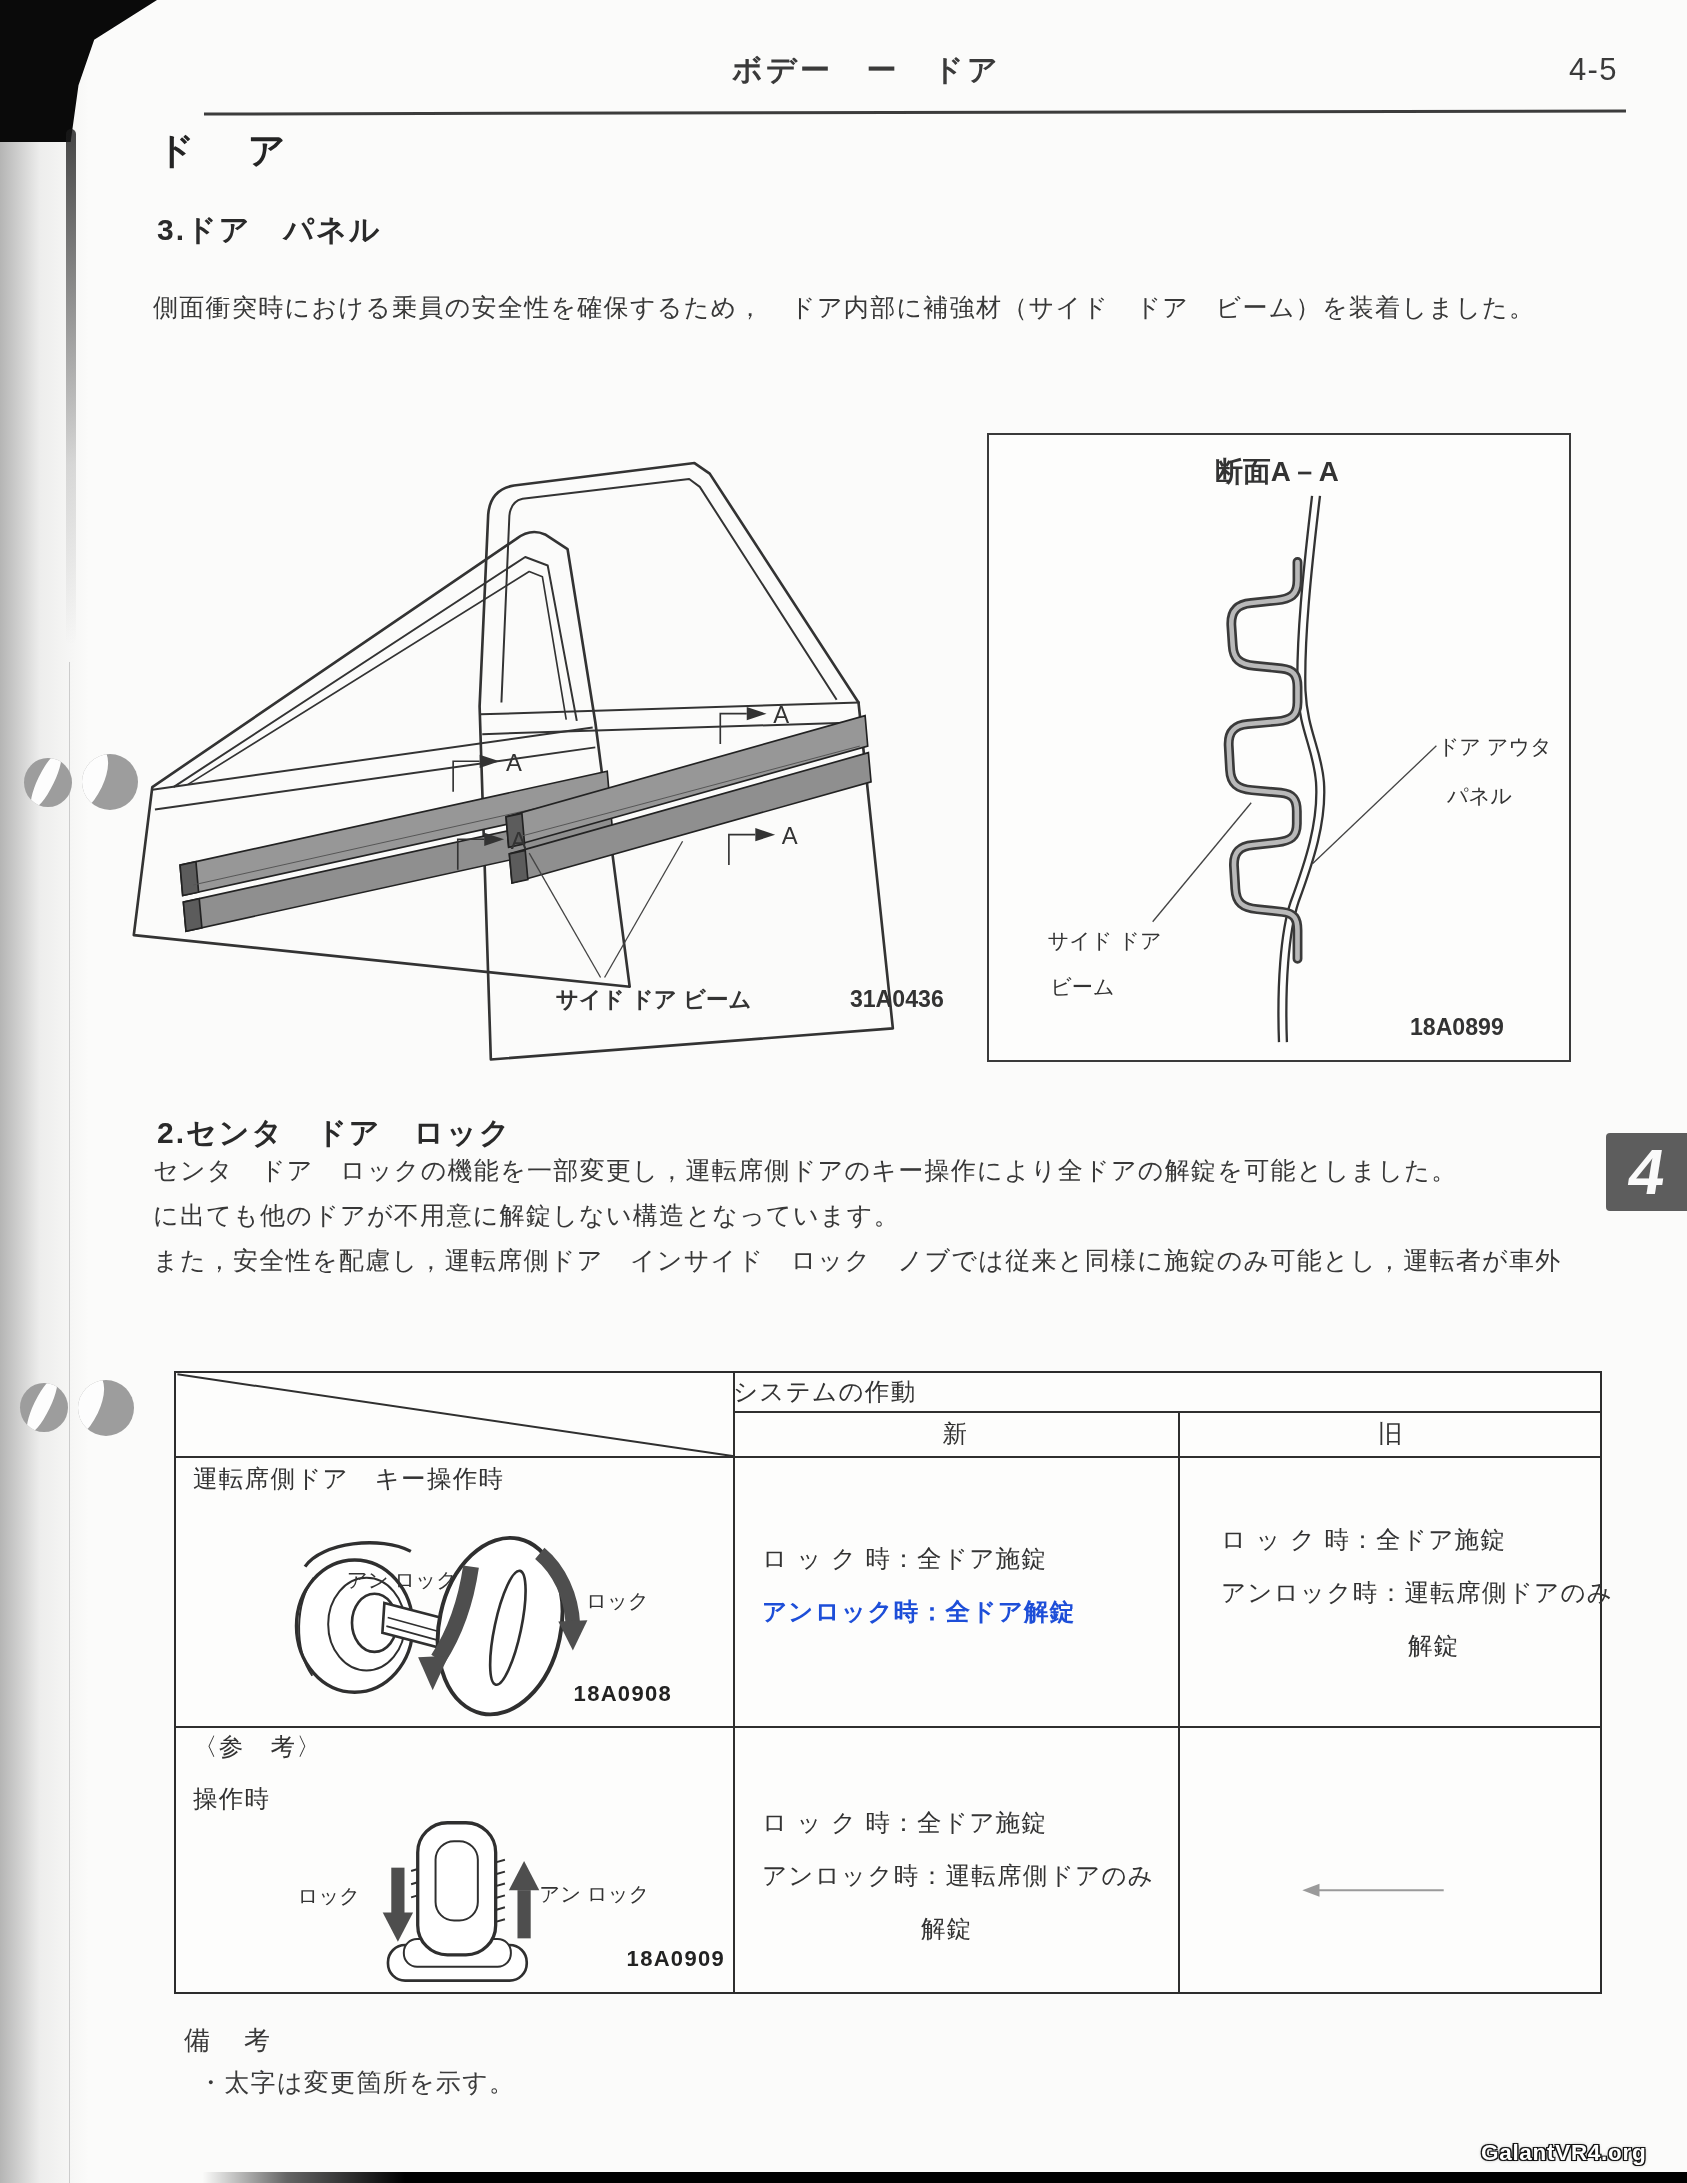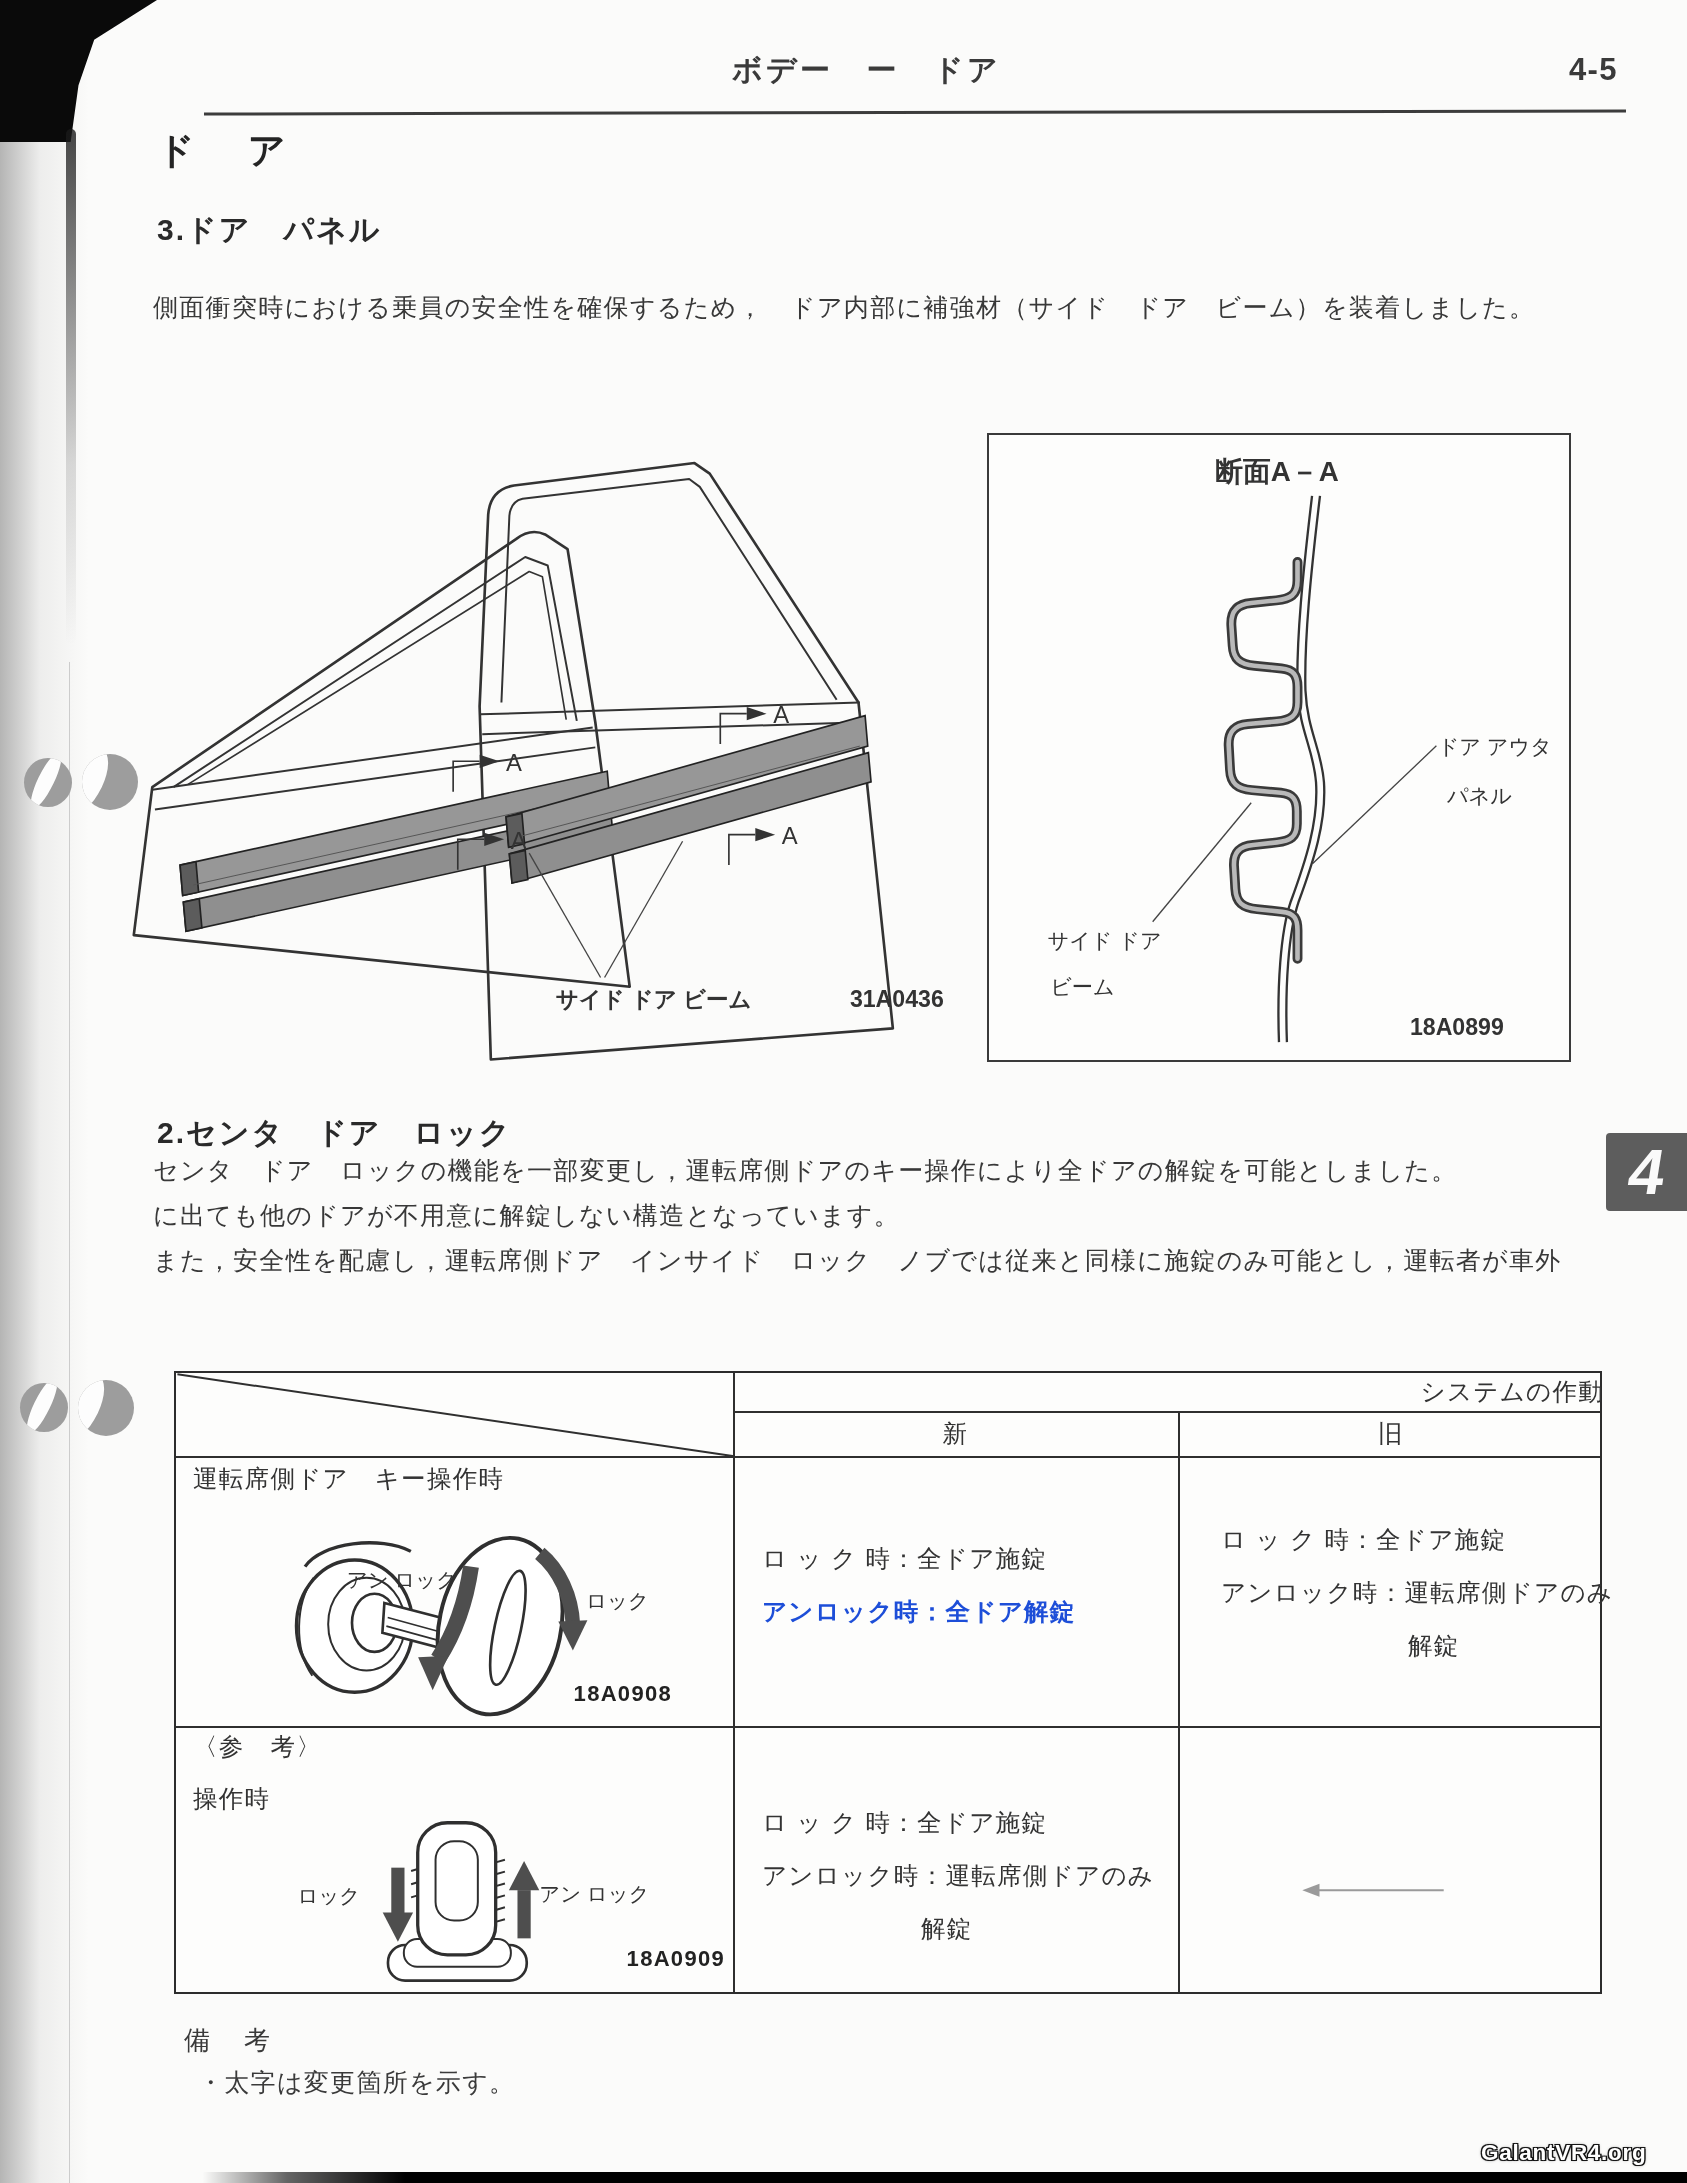--- a/index.html
+++ b/index.html
@@ -30,21 +30,21 @@
   .hole.hl-left::after  { left:30%; top:-16%; width:34%; }
   .hole.hl-right::after { left:-20%; top:-14%; }
   .hole-a1 { left:24px;  top:758px; width:48px; height:49px; }
   .hole-b1 { left:82px; top:754px; width:56px; height:56px; }
   .hole-a2 { left:20px;  top:1383px; width:48px; height:49px; }
   .hole-b2 { left:78px; top:1380px; width:56px; height:56px; }
 
   
   .hdr-title { left:688px; top:50px; width:357px; text-align:center;
     font-size:30px; font-weight:bold; letter-spacing:3.3px; color:#3a3a3a; }
-  .pagenum { left:1569px; top:52px; font-size:31px; font-weight:bold; letter-spacing:1.3px; color:#3a3a3a; }
+  .pagenum { left:1569px; top:52px; font-size:31px; font-weight:normal; letter-spacing:1.3px; color:#3a3a3a; }
   .rule { left:204px; top:111px; width:1422px; height:3.3px; background:#3c3c3c; transform:rotate(-0.12deg); }
 
   .doc-title { left:157px; top:126px; font-size:37px; font-weight:bold; letter-spacing:8px; color:#242424; }
   .s1-head { left:157px; top:210px; font-size:30px; font-weight:bold; letter-spacing:2px; color:#2a2a2a; }
   .body-text { font-size:25px; letter-spacing:1.3px; color:#383838; }
   .s1-body { left:153px; top:291px; }
   .s2-head { left:157px; top:1113px; font-size:30px; font-weight:bold; letter-spacing:2px; color:#2a2a2a; }
   .s2-body { left:153px; top:1128px; line-height:45px;margin-top:20px; }
 
   
@@ -57,21 +57,21 @@
   .tbl { left:174px; top:1371px; width:1428px; height:623px; border:2.6px solid #2c2c2c;
     background:#fdfdfc; box-sizing:border-box; }
   .tbl .line { position:absolute; background:#2f2f2f; }
   .v1 { left:557px;  top:0; width:2px; bottom:0; }
   .v2 { left:1002px; top:38px; width:2px; bottom:0; }
   .hA { left:557px; right:0; top:38px;  height:2px; }
   .hB { left:0; right:0; top:83px; height:2px; }
   .hC { left:0; right:0; top:353px; height:2px; }
   .tbl-diag { position:absolute; left:0; top:0; pointer-events:none; }
   .cell { position:absolute; font-size:24.5px; letter-spacing:1.3px; color:#333; }
-  .span-head { left:557px; top:0; width:871px; height:48px; line-height:38px; text-align:right; }
+  .span-head { left:557px; top:0; width:871px; height:48px; line-height:38px; text-align:left; }
   .col-new { left:557px;  top:38px; width:445px; height:45px; line-height:45px; text-align:center; }
   .col-old { left:1002px; top:38px; width:426px; height:45px; line-height:45px; text-align:center; }
   .r1-label { left:17px; top:89px; }
   .block { position:absolute; font-size:24.5px; letter-spacing:1.3px; color:#333; line-height:53px; white-space:nowrap; }
   .r1-new { left:586px;  top:159px; }
   .r1-old { left:1045px; top:140px; }
   .r2-label { left:17px; top:348px; line-height:52px; white-space:nowrap; }
   .r2-new { left:586px; top:423px; }
   .bold { font-weight:bold; color:#1d4ed8; }
   .indent3 { padding-left:187px; }

